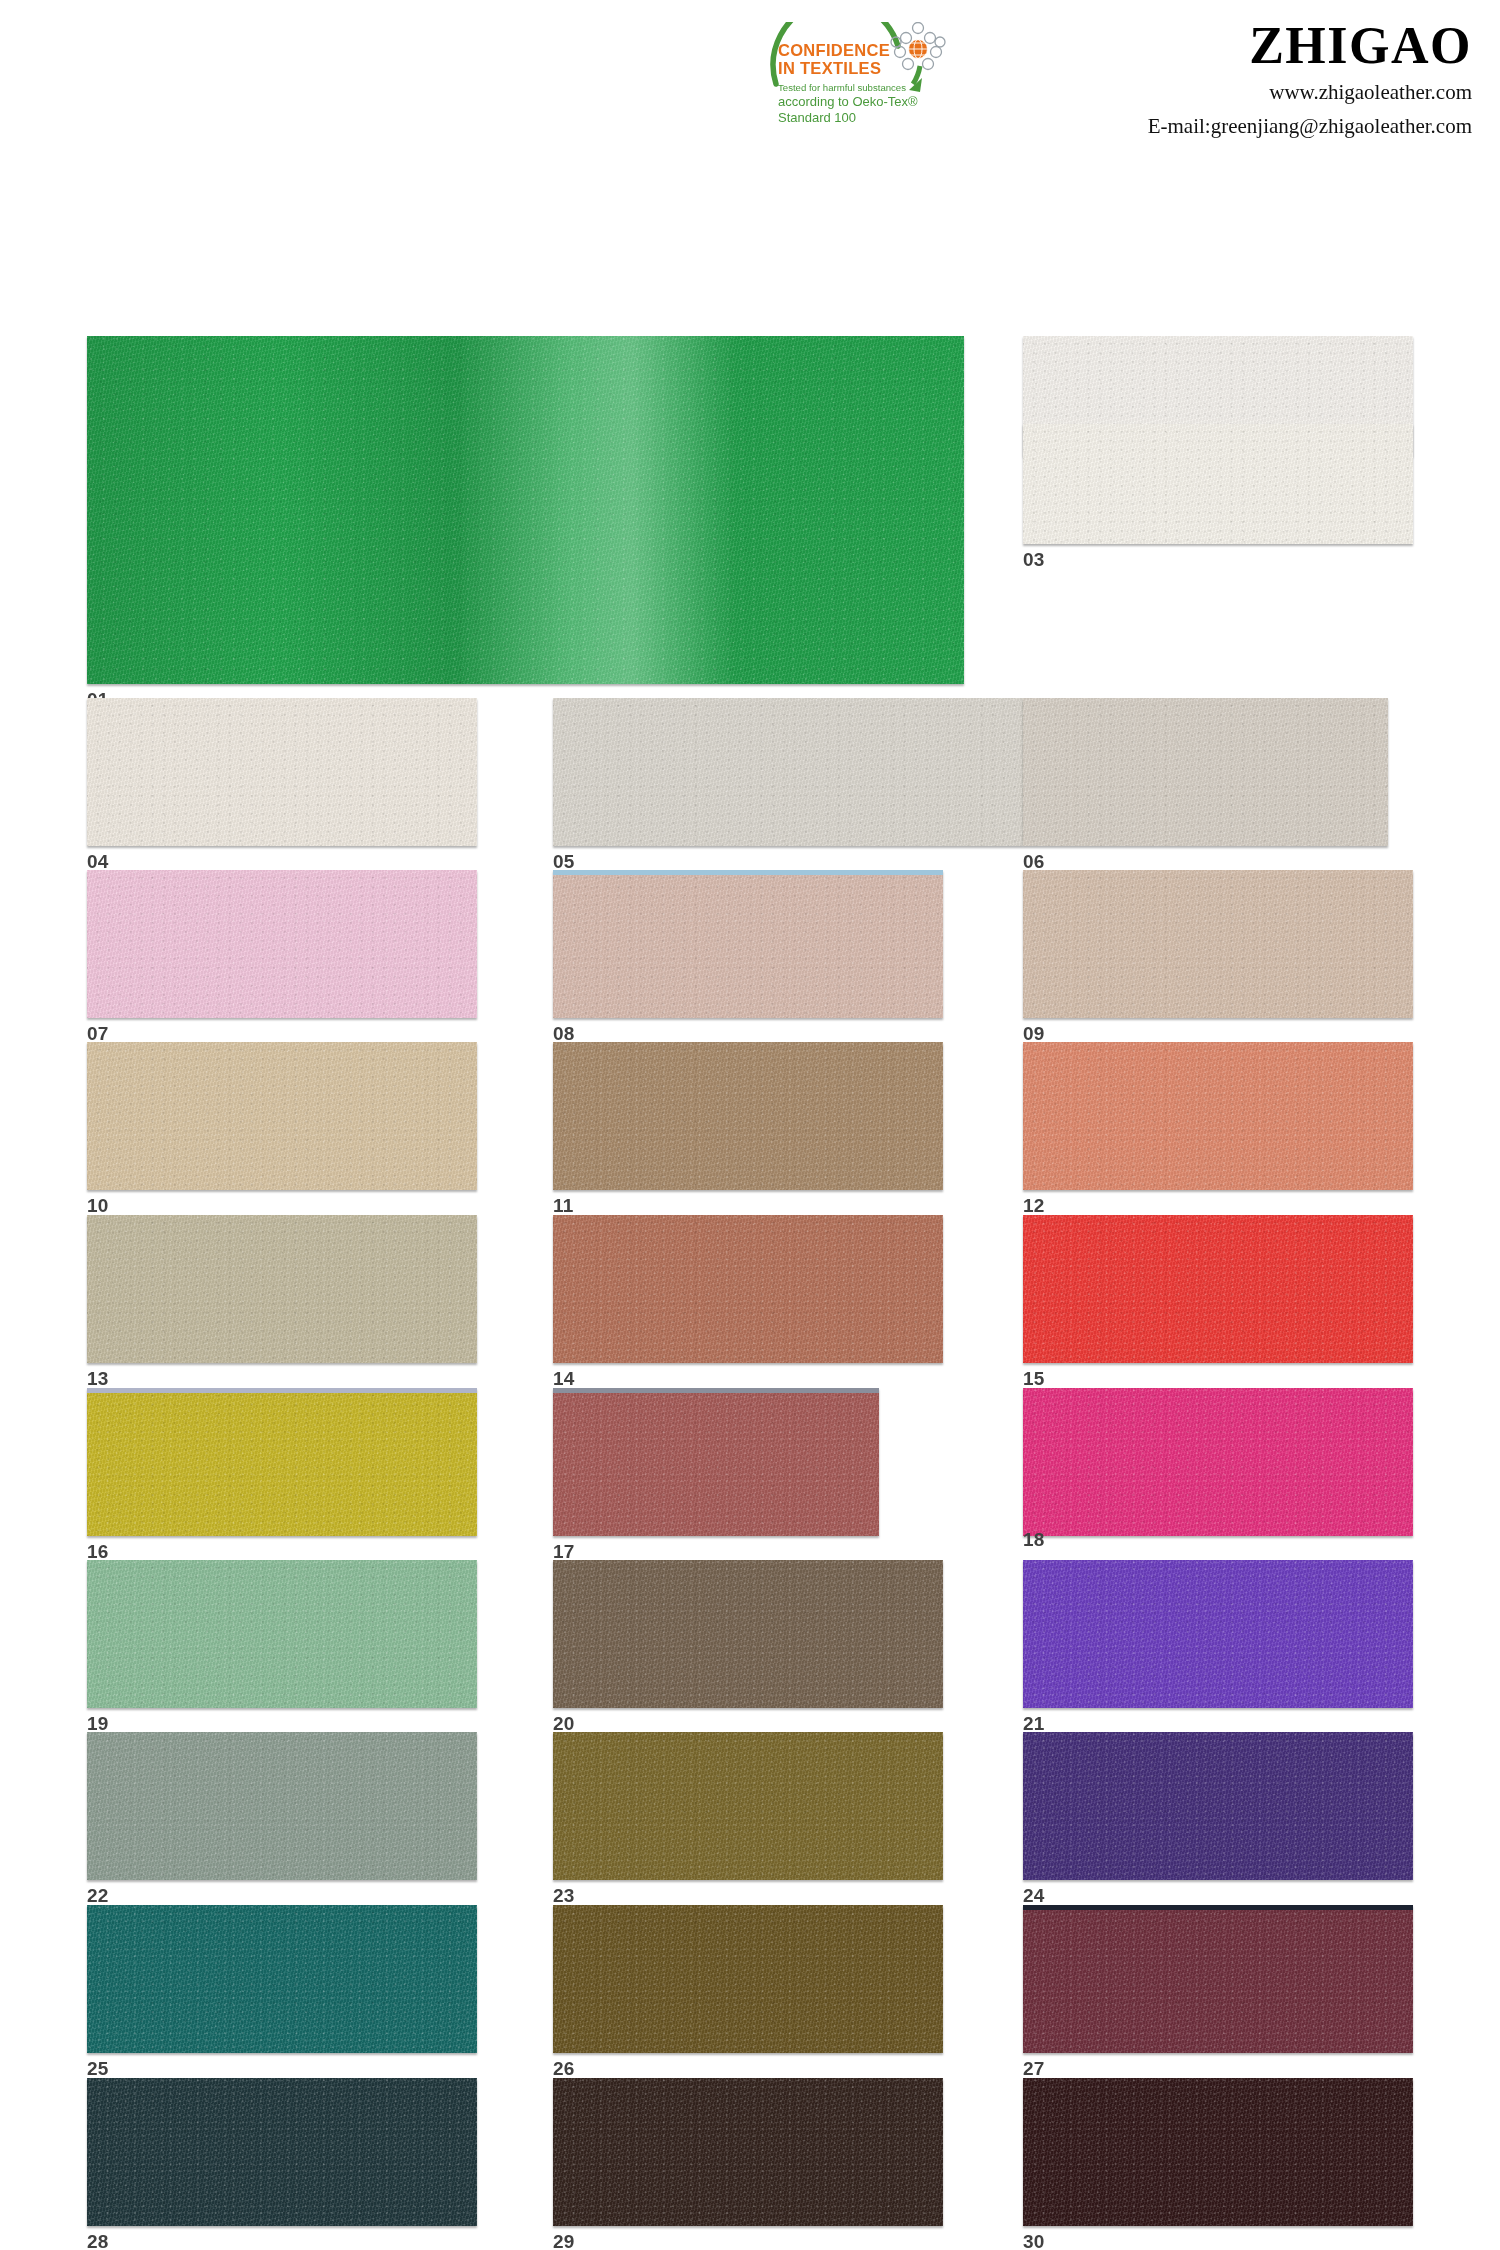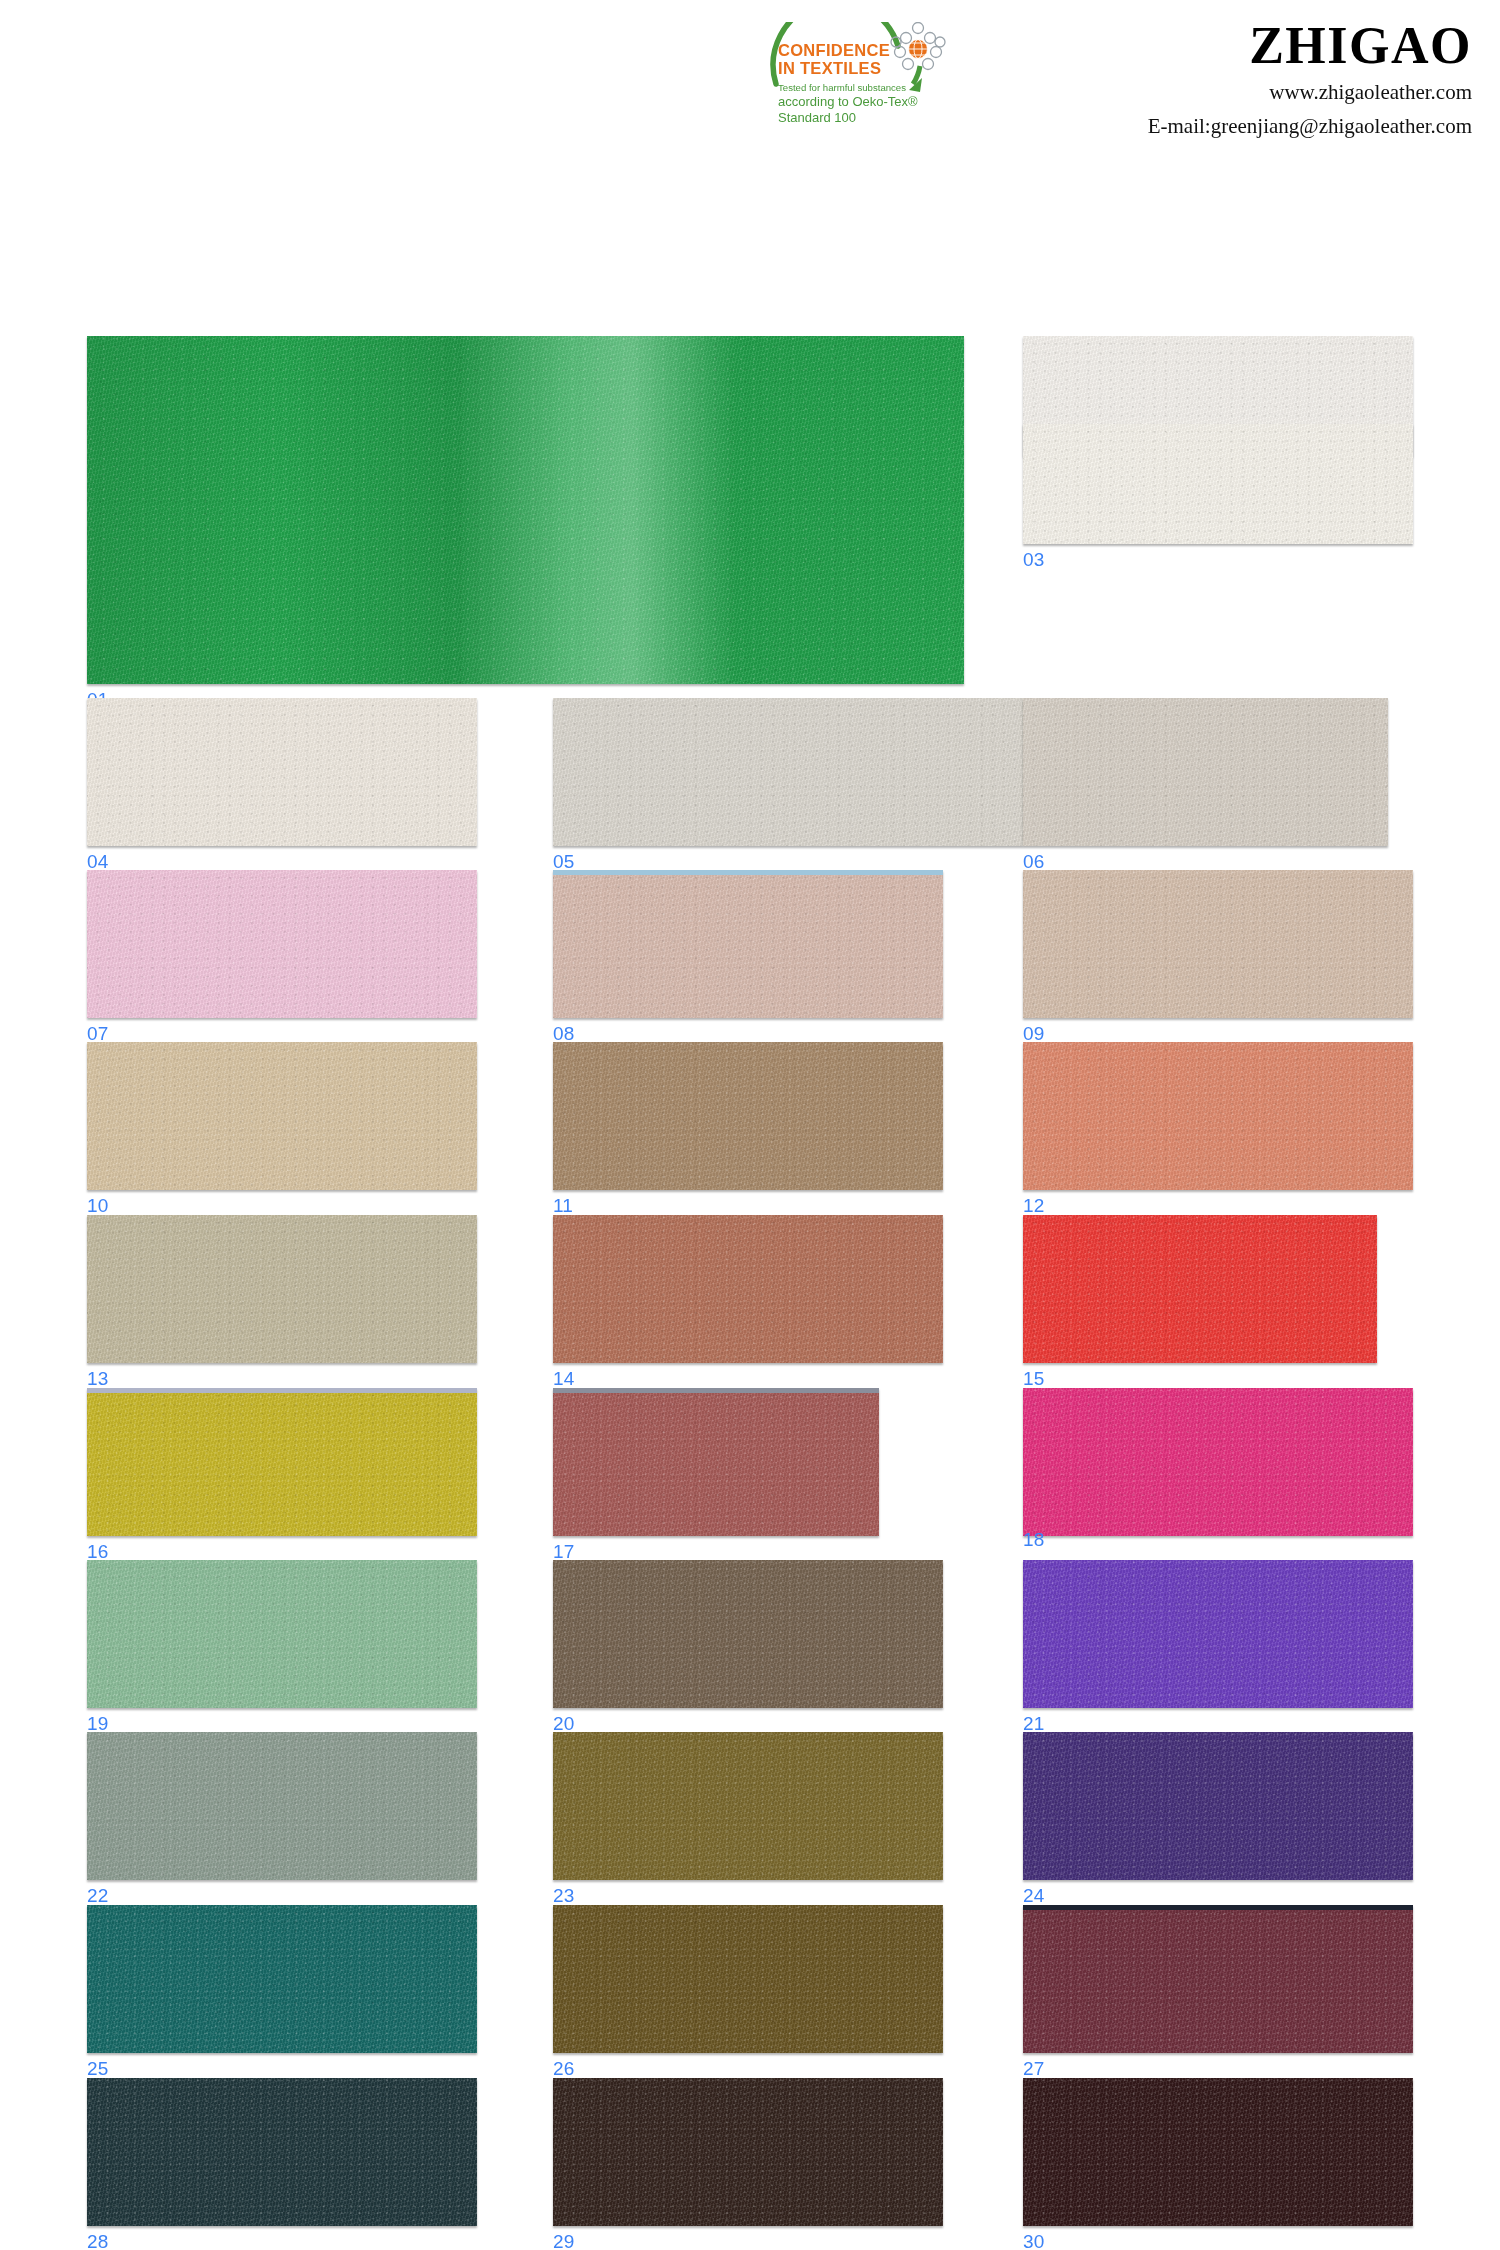--- a/index.html
+++ b/index.html
@@ -190,22 +190,22 @@
   .topstrip {
     position: absolute;
     left: 0; right: 0; top: 0;
     z-index: 4;
     pointer-events: none;
   }
   .label {
     position: absolute;
     left: 0;
     font-size: 19px;
-    font-weight: 400;
-    color: #3b82f6;
+    font-weight: 700;
+    color: #404040;
     line-height: 1;
     letter-spacing: 0.2px;
     white-space: nowrap;
   }
 </style>
 </head>
 <body>
 
 <div class="header">
 
@@ -307,21 +307,21 @@
       <div class="label" style="top: 154px;">12</div>
     </div>
     <div class="cell" style="left: 87px; top: 1047px; width: 390px; height: 176px;">
       <div class="chip" title="13" style="height: 148px; background: rgb(195, 187, 160);"></div>
       <div class="label" style="top: 154px;">13</div>
     </div>
     <div class="cell" style="left: 553px; top: 1047px; width: 390px; height: 176px;">
       <div class="chip" title="14" style="height: 148px; background: rgb(181, 114, 90);"></div>
       <div class="label" style="top: 154px;">14</div>
     </div>
-    <div class="cell" style="left: 1023px; top: 1047px; width: 354px; height: 176px;">
+    <div class="cell" style="left: 1023px; top: 1047px; width: 390px; height: 176px;">
       <div class="chip" title="15" style="height: 148px; background: rgb(238, 58, 54);"></div>
       <div class="label" style="top: 154px;">15</div>
     </div>
     <div class="cell" style="left: 87px; top: 1220px; width: 390px; height: 176px;">
       <div class="chip" title="16" style="height: 148px; background: rgb(200, 184, 41);">
         <div class="topstrip" style="height: 5px; background: rgb(175, 180, 200);"></div>
       </div>
       <div class="label" style="top: 154px;">16</div>
     </div>
     <div class="cell" style="left: 553px; top: 1220px; width: 326px; height: 176px;">

